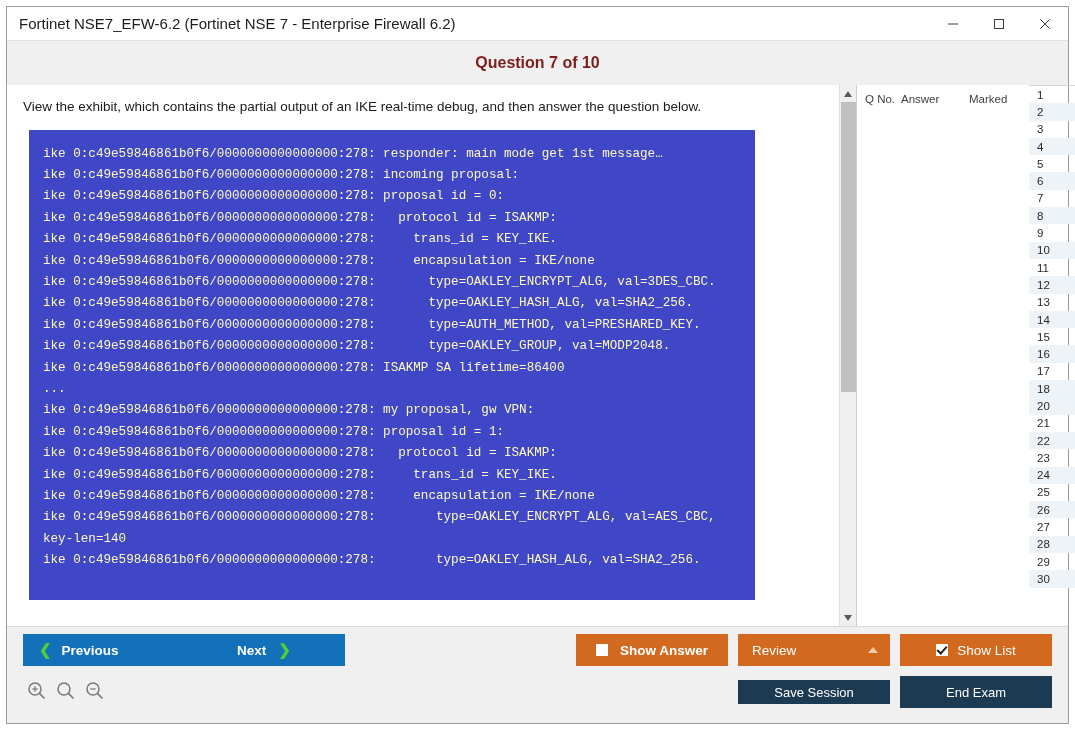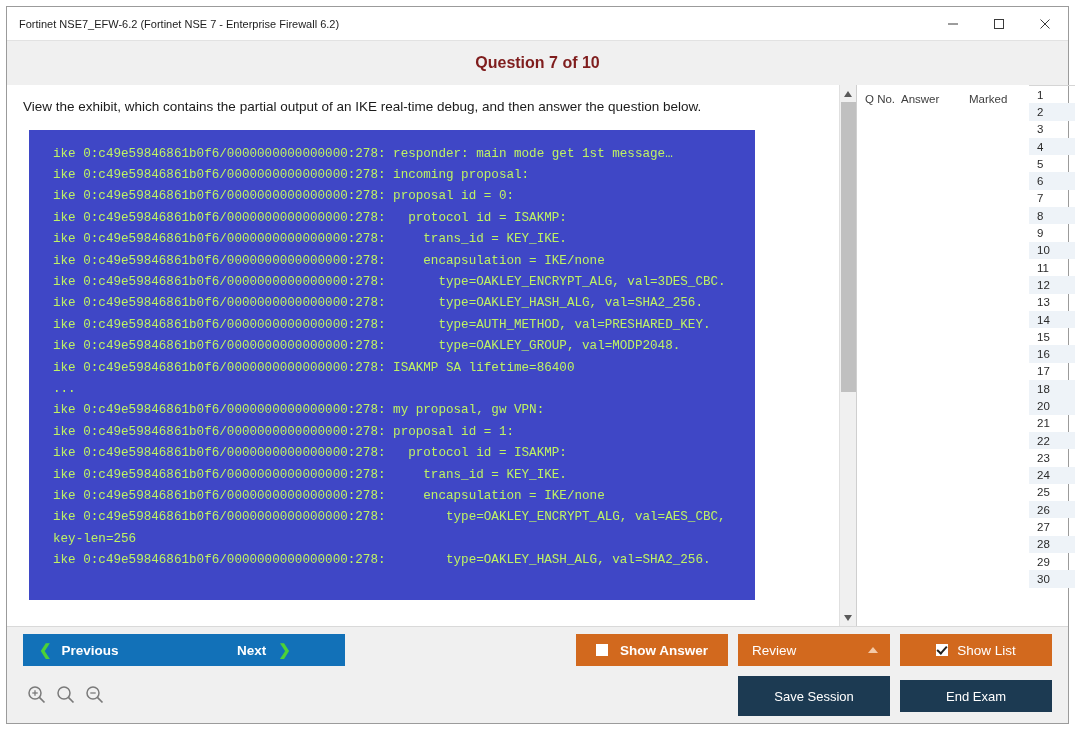--- a/index.html
+++ b/index.html
@@ -32,21 +32,21 @@
   .titlebar {
     height: 34px;
     background: #ffffff;
     display: flex;
     align-items: center;
     flex: 0 0 auto;
     border-bottom: 1px solid #e2e2e2;
   }
   .titlebar-text {
     padding-left: 12px;
-    font-size: 11px;
+    font-size: 15px;
     color: #1d1d1d;
     white-space: nowrap;
   }
   .titlebar-spacer { flex: 1 1 auto; }
   .wbtn {
     width: 46px; height: 33px;
     display: flex; align-items: center; justify-content: center;
     color: #3b3b3b;
     font-size: 13px;
   }
@@ -131,24 +131,24 @@
     width: 726px;
     height: 470px;
     background: #3f47c6;
     overflow: hidden;
     padding: 14px 0 0 0;
     position: relative;
   }
   .dbg-line {
     font-family: "Liberation Mono", monospace;
     font-size: 12.6px;
-    color: #bef264;
+    color: #fef9c3;
     white-space: pre;
     line-height: 21.4px;
-    padding-left: 24px;
+    padding-left: 14px;
   }
 
   
   .main-scroll {
     width: 17px;
     flex: 0 0 17px;
     background: #f0f0f0;
     border-left: 1px solid #e0e0e0;
     position: relative;
     display: flex;
@@ -285,21 +285,21 @@
     border-bottom: 6px solid #f3c9a8;
   }
 
   .frow2 {
     display: flex;
     align-items: center;
     padding: 10px 16px 0 20px;
   }
   .zoom-icons { display: flex; gap: 10px; align-items: center; }
   .zicon { color: #7a7a7a; }
-  .btn-save { width: 152px; margin-left: 10px; height: 40px; }
+  .btn-save { width: 152px; margin-left: 10px; height: 24px; }
   .btn-end { width: 152px; margin-left: 10px; height: 32px; }
 </style>
 </head>
 <body>
 
 <div id="app">
   <div class="window">
 
     <div class="titlebar">
       <div class="titlebar-text">Fortinet NSE7_EFW-6.2 (Fortinet NSE 7 - Enterprise Firewall 6.2)</div>
@@ -342,21 +342,21 @@
             <div class="dbg-line">ike 0:c49e59846861b0f6/0000000000000000:278:       type=AUTH_METHOD, val=PRESHARED_KEY.</div>
             <div class="dbg-line">ike 0:c49e59846861b0f6/0000000000000000:278:       type=OAKLEY_GROUP, val=MODP2048.</div>
             <div class="dbg-line">ike 0:c49e59846861b0f6/0000000000000000:278: ISAKMP SA lifetime=86400</div>
             <div class="dbg-line">...</div>
             <div class="dbg-line">ike 0:c49e59846861b0f6/0000000000000000:278: my proposal, gw VPN:</div>
             <div class="dbg-line">ike 0:c49e59846861b0f6/0000000000000000:278: proposal id = 1:</div>
             <div class="dbg-line">ike 0:c49e59846861b0f6/0000000000000000:278:   protocol id = ISAKMP:</div>
             <div class="dbg-line">ike 0:c49e59846861b0f6/0000000000000000:278:     trans_id = KEY_IKE.</div>
             <div class="dbg-line">ike 0:c49e59846861b0f6/0000000000000000:278:     encapsulation = IKE/none</div>
             <div class="dbg-line">ike 0:c49e59846861b0f6/0000000000000000:278:        type=OAKLEY_ENCRYPT_ALG, val=AES_CBC,</div>
-            <div class="dbg-line">key-len=256</div>
+            <div class="dbg-line">key-len=140</div>
             <div class="dbg-line">ike 0:c49e59846861b0f6/0000000000000000:278:        type=OAKLEY_HASH_ALG, val=SHA2_256.</div>
           </div>
       </div>
 
       <div class="main-scroll">
         <div class="sb-arrow">
           <svg width="8" height="6" viewBox="0 0 8 6">
               <polygon points="4,0 8,6 0,6" fill="#5a5a5a"></polygon>
             </svg>
         </div>

